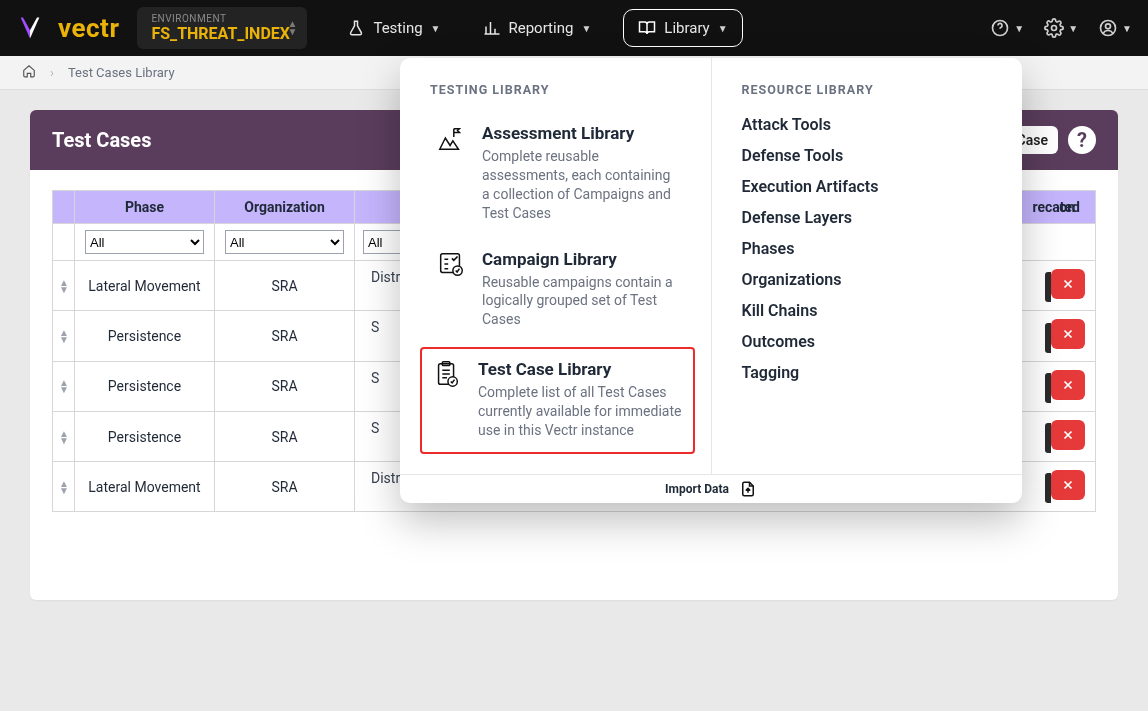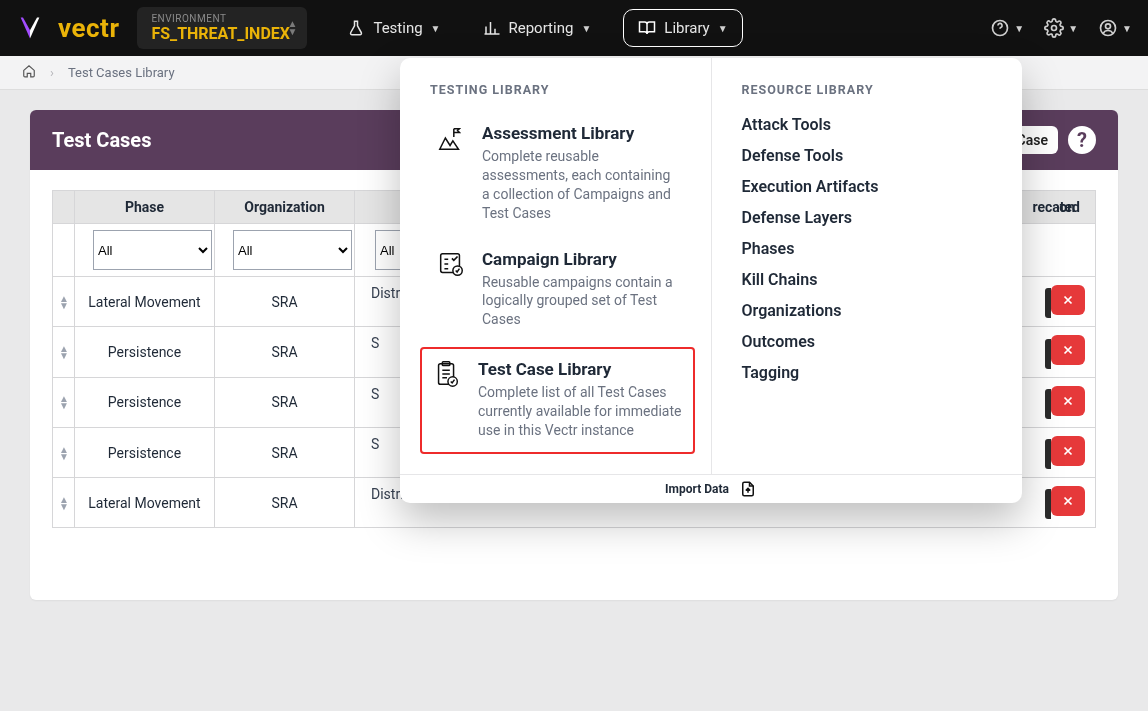--- a/index.html
+++ b/index.html
@@ -32,26 +32,26 @@
   .page-wrap { padding: 20px 30px; }
   .panel { background: #fff; border-radius: 6px; box-shadow: 0 1px 2px rgba(0,0,0,0.05); overflow: hidden; }
   .panel-header { background: #5a3d5c; color: #fff; padding: 16px 22px; font-size: 20px; font-weight: 700; display:flex; align-items:center; justify-content:space-between;}
   .panel-header .right { display:flex; align-items:center; gap:10px;}
   .btn-white { background:#fff; color:#222; border-radius:6px; padding:6px 10px; font-size:14px; font-weight:600;}
   .help-circle { width:28px; height:28px; border-radius:50%; background:#fff; color:#5a3d5c; display:flex; align-items:center; justify-content:center; font-weight:700;}
   
   .table-wrap { padding: 20px 22px 30px 22px; min-height:430px;}
   table { border-collapse: collapse; width: 100%; table-layout:fixed;}
   th, td { border: 1px solid #d6d6d8; padding: 8px 6px; text-align:center; font-size:14px; }
-  th { font-weight:700; background:#e5e5e5; }
+  th { font-weight:700; background:#c4b5fd; }
   col.handle { width:22px;}
   col.phase { width:140px;}
   col.org { width:140px;}
   col.rest { }
-  .filter-row select, .filter-row .sel { width: calc(100% - 8px); height:40px; border:1px solid #9ca3af; background:#fff; font-size:13px;margin-left:12px; }
+  .filter-row select, .filter-row .sel { width: calc(100% - 8px); height:24px; border:1px solid #9ca3af; background:#fff; font-size:13px; }
   .filter-row td { padding:6px;}
   .sort-handle { color:#9ca3af; font-size:10px; line-height:7px;}
   .cell-cut { text-align:left; padding-left:10px; color:#374151;}
   .row-last { text-align:right; padding-right:10px; white-space:nowrap;}
   .del-btn { display:inline-flex; width:34px; height:30px; background:#e6393a; border-radius:6px; align-items:center; justify-content:center; color:#fff; }
   .dark-chip { display:inline-block; width:6px; height:30px; background:#2b2b2b; border-radius:3px 0 0 3px; vertical-align:middle;}
   
   
   .mega { position:absolute; left:400px; top:58px; width:622px; background:#fff; border-radius:10px; box-shadow: 0 18px 40px rgba(0,0,0,0.25); display:flex; flex-direction:column; z-index:50; overflow:hidden;}
   .mega-body { display:flex; }
@@ -297,22 +297,22 @@
     </div>
 
     <div class="mega-col">
       <div class="mega-hlabel">RESOURCE LIBRARY</div>
       <div class="res-list" id="reslist">
           <a>Attack Tools</a>
           <a>Defense Tools</a>
           <a>Execution Artifacts</a>
           <a>Defense Layers</a>
           <a>Phases</a>
+          <a>Organizations</a>
           <a>Kill Chains</a>
-          <a>Organizations</a>
           <a>Outcomes</a>
           <a>Tagging</a>
         </div>
     </div>
   </div>
   <div class="mega-footer">
     <span>Import Data</span>
     <svg viewBox="0 0 24 24" fill="none" stroke="#111" stroke-width="2">
         <path d="M14 3H7a2 2 0 0 0-2 2v14a2 2 0 0 0 2 2h10a2 2 0 0 0 2-2V8z"></path>
         <path d="M14 3v5h5"></path>

